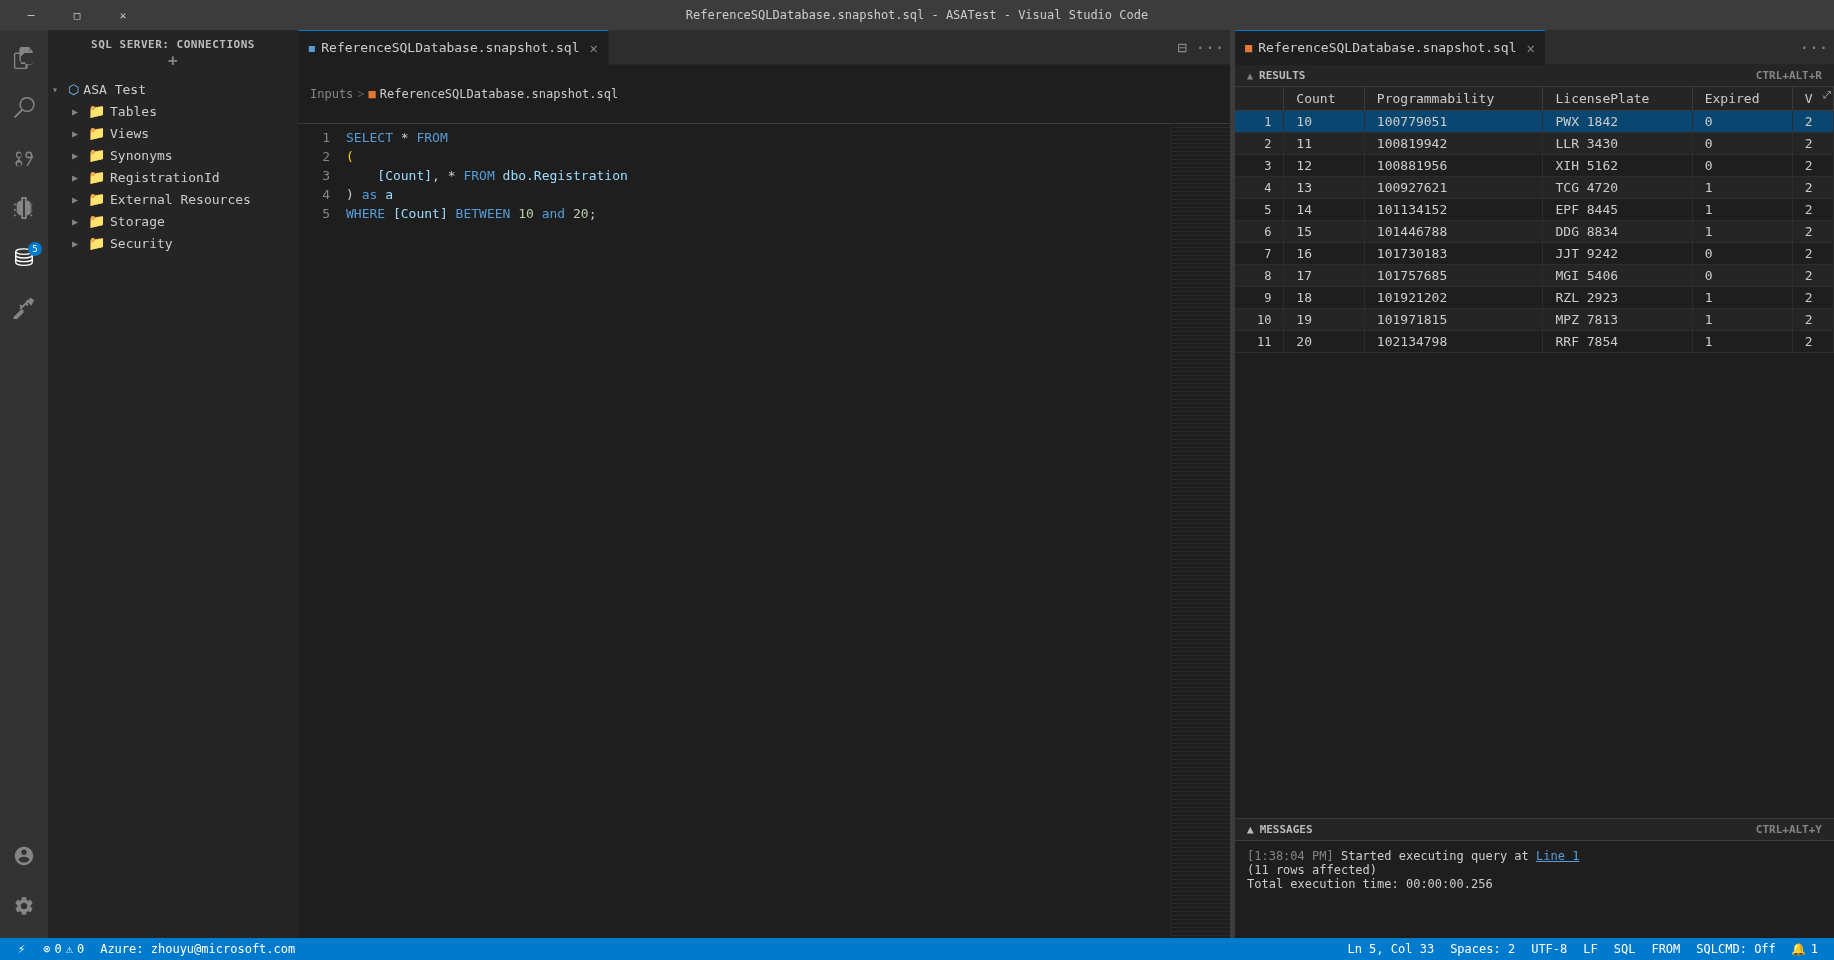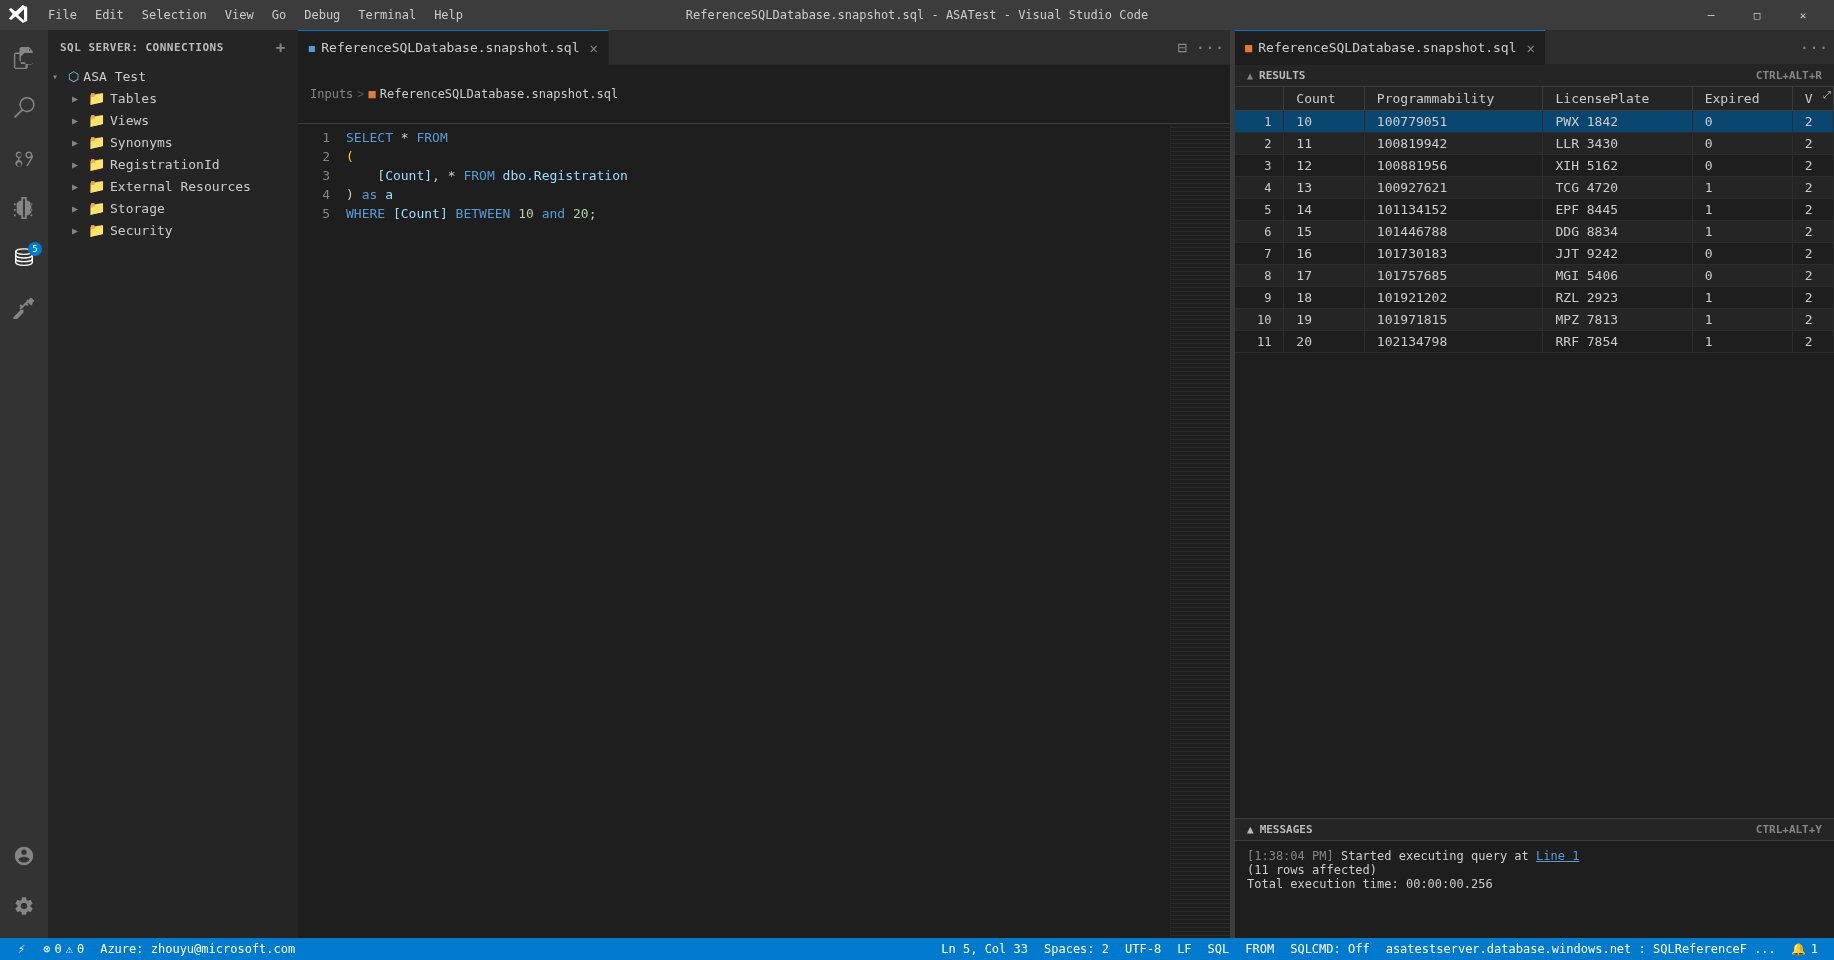--- a/index.html
+++ b/index.html
@@ -122,20 +122,21 @@
     .sidebar-header {
       padding: 8px 12px;
       font-size: 11px;
       font-weight: 700;
       text-transform: uppercase;
       color: #bbbbbb;
       letter-spacing: 0.5px;
       display: flex;
       align-items: center;
       justify-content: space-between;
+      flex-direction: column;
     }
     .sidebar-header .add-icon {
       cursor: pointer;
       font-size: 16px;
       color: #858585;
     }
     .tree-item {
       display: flex;
       align-items: center;
       padding: 2px 0 2px 8px;
@@ -480,37 +481,20 @@
     .editor-split-line {
       width: 4px;
       background: #3c3c3c;
       cursor: col-resize;
     }
   </style>
 </head>
 <body>
 
 <div class="title-bar">
-  <div class="title-bar-left">
-    <div style="margin-right:4px;">
-      <svg class="vscode-logo" viewBox="0 0 100 100" xmlns="http://www.w3.org/2000/svg">
-        <path d="M74 4.5L37.5 37.5 15 20 4 28l20 22L4 72l11 8 22.5-17.5L74 95.5l22-11V15.5L74 4.5zm6 78l-30-28 30-28v56z" fill="white"></path>
-      </svg>
-    </div>
-    <div class="title-bar-menu">
-      <div class="menu-item">File</div>
-      <div class="menu-item">Edit</div>
-      <div class="menu-item">Selection</div>
-      <div class="menu-item">View</div>
-      <div class="menu-item">Go</div>
-      <div class="menu-item">Debug</div>
-      <div class="menu-item">Terminal</div>
-      <div class="menu-item">Help</div>
-    </div>
-  </div>
   <div class="title-bar-title">ReferenceSQLDatabase.snapshot.sql - ASATest - Visual Studio Code</div>
   <div class="title-bar-controls">
     <div class="title-ctrl-btn">─</div>
     <div class="title-ctrl-btn">□</div>
     <div class="title-ctrl-btn close">✕</div>
   </div>
 </div>
 
 <div class="main-container">
 
@@ -842,20 +826,17 @@
     <div class="status-item">
       <span>SQL</span>
     </div>
     <div class="status-item">
       <span>FROM</span>
     </div>
     <div class="status-item">
       <span>SQLCMD: Off</span>
     </div>
     <div class="status-item">
-      <span>asatestserver.database.windows.net : SQLReferenceF ...</span>
-    </div>
-    <div class="status-item">
       <span>🔔</span>
       <span>1</span>
     </div>
   </div>
 </div>
 
 </body></html>

